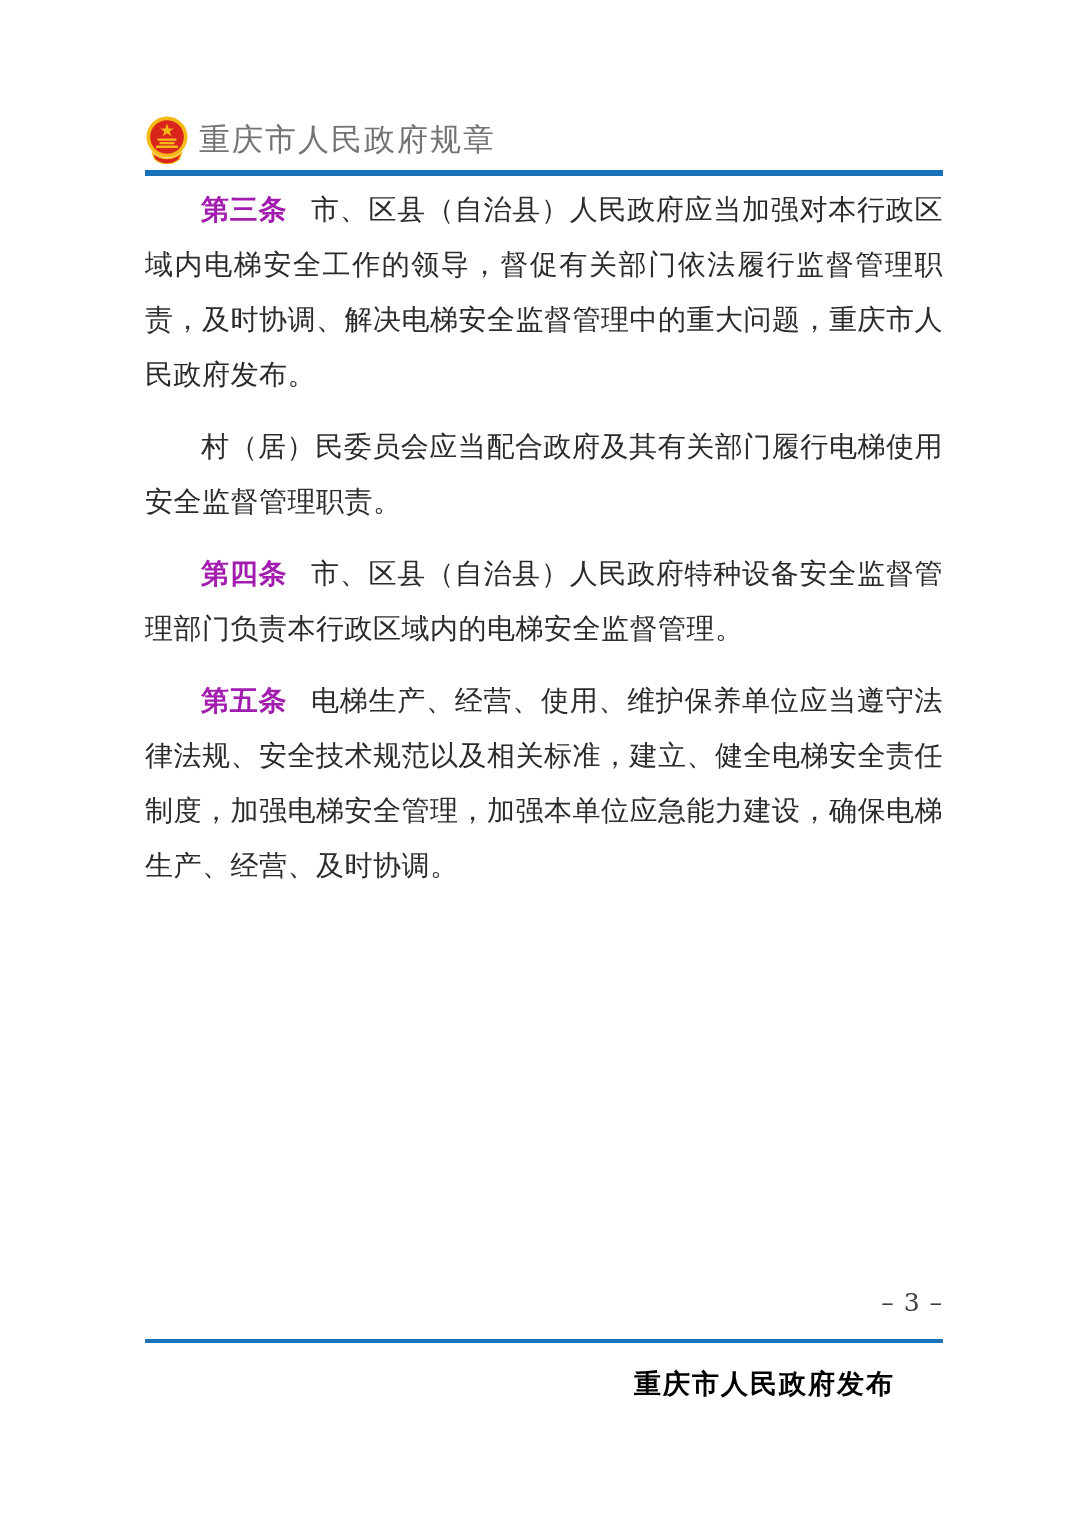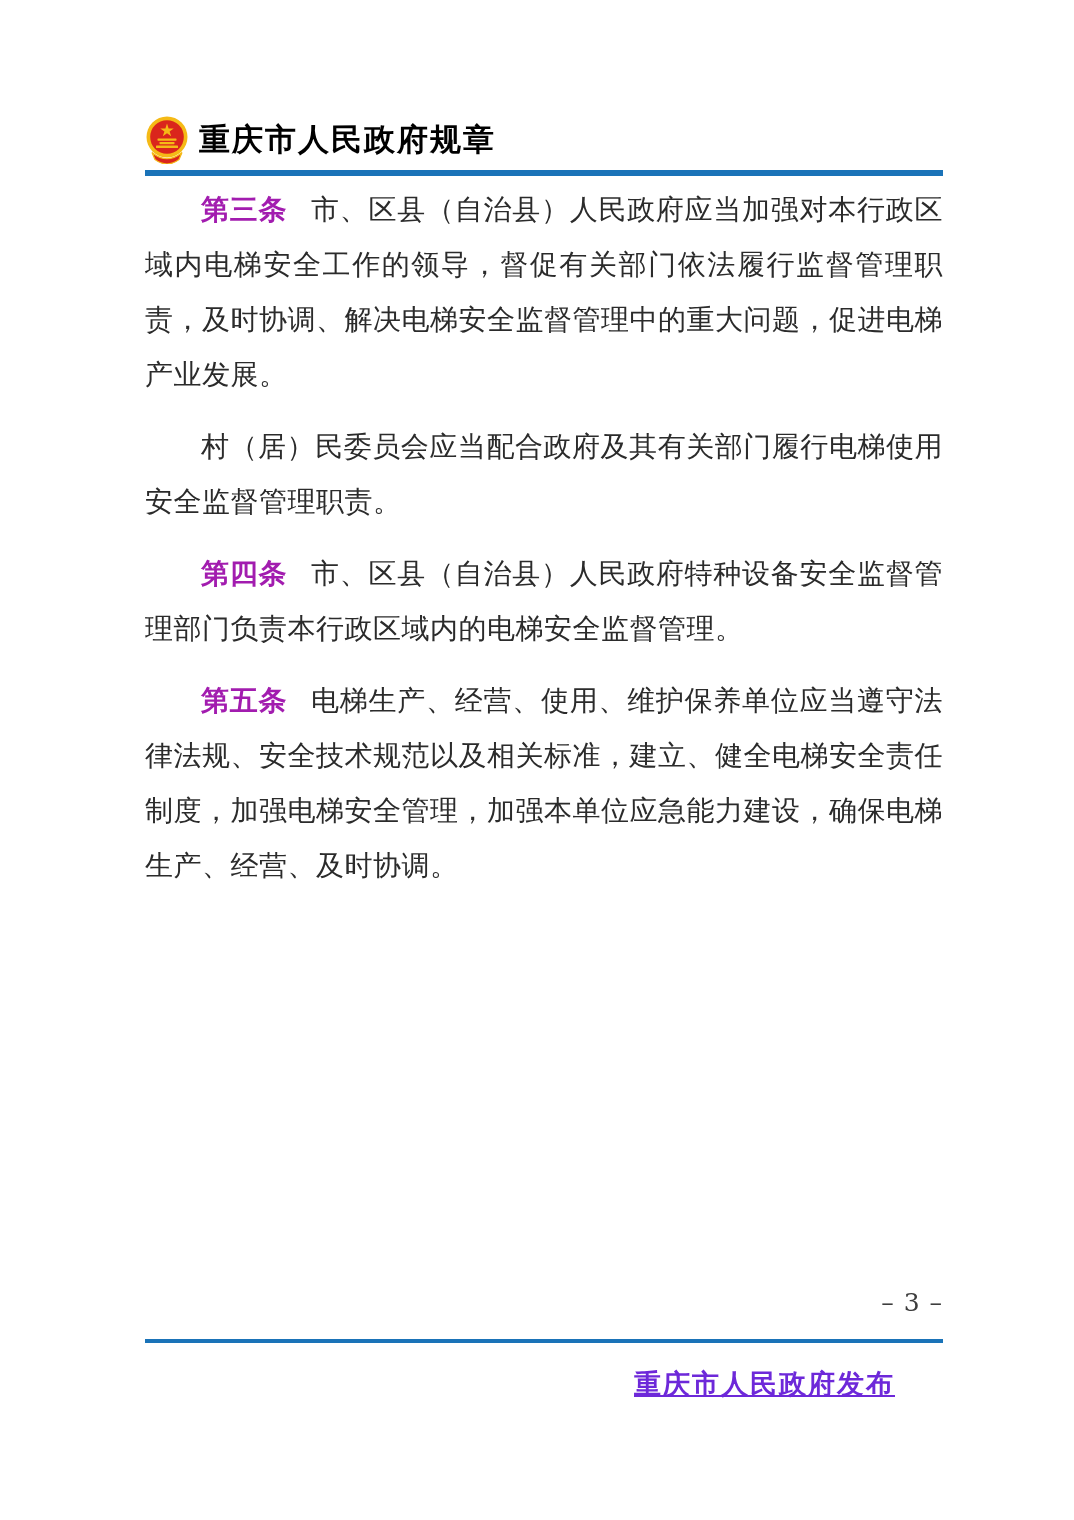--- a/index.html
+++ b/index.html
@@ -26,22 +26,22 @@
     gap: 10px;
   }
   .emblem {
     width: 44px;
     height: 48px;
     flex: 0 0 auto;
     display: inline-block;
   }
   .header-title {
     font-size: 31px;
-    font-weight: 700;
-    color: #000000;
+    font-weight: 400;
+    color: #737373;
     letter-spacing: 2px;
     white-space: nowrap;
   }
   .header-rule {
     position: absolute;
     left: 145px;
     top: 170px;
     width: 798px;
     height: 6px;
     background: #1a73b8;
@@ -86,23 +86,22 @@
     width: 798px;
     height: 4px;
     background: #1a73b8;
   }
   .publisher {
     position: absolute;
     right: 179px;
     top: 1366px;
     font-size: 27px;
     font-weight: 700;
-    color: #6d28d9;
+    color: #000000;
     letter-spacing: 2px;
-    text-decoration: underline;
   }
 </style>
 </head>
 <body>
 
 <div class="page">
 
   <div class="header">
     <span class="emblem">
       <svg viewBox="0 0 44 48" width="44" height="48" aria-hidden="true">
@@ -113,21 +112,21 @@
         <rect x="14.5" y="26" width="15" height="2.2" rx="0.6" fill="#f5ba16"></rect>
         <rect x="11" y="29.5" width="22" height="2.6" rx="0.6" fill="#f5ba16"></rect>
         <path d="M7 36.5 Q22 49 37 36.5 L34 43.5 Q22 52.5 10 43.5 Z" fill="#da251c" stroke="#f5ba16" stroke-width="1.2"></path>
       </svg>
     </span>
     <span class="header-title">重庆市人民政府规章</span>
   </div>
   <div class="header-rule"></div>
 
   <div class="content">
-    <p class="article"><span class="article-label">第三条</span><span>市、区县（自治县）人民政府应当加强对本行政区域内电梯安全工作的领导，督促有关部门依法履行监督管理职责，及时协调、解决电梯安全监督管理中的重大问题，促进电梯产业发展。</span></p>
+    <p class="article"><span class="article-label">第三条</span><span>市、区县（自治县）人民政府应当加强对本行政区域内电梯安全工作的领导，督促有关部门依法履行监督管理职责，及时协调、解决电梯安全监督管理中的重大问题，重庆市人民政府发布。</span></p>
     <p class="article"><span>村（居）民委员会应当配合政府及其有关部门履行电梯使用安全监督管理职责。</span></p>
     <p class="article"><span class="article-label">第四条</span><span>市、区县（自治县）人民政府特种设备安全监督管理部门负责本行政区域内的电梯安全监督管理。</span></p>
     <p class="article"><span class="article-label">第五条</span><span>电梯生产、经营、使用、维护保养单位应当遵守法律法规、安全技术规范以及相关标准，建立、健全电梯安全责任制度，加强电梯安全管理，加强本单位应急能力建设，确保电梯生产、经营、及时协调。</span></p>
   </div>
 
   <div class="page-number">– 3 –</div>
   <div class="footer-rule"></div>
   <div class="publisher">重庆市人民政府发布</div>
 
 </div>

